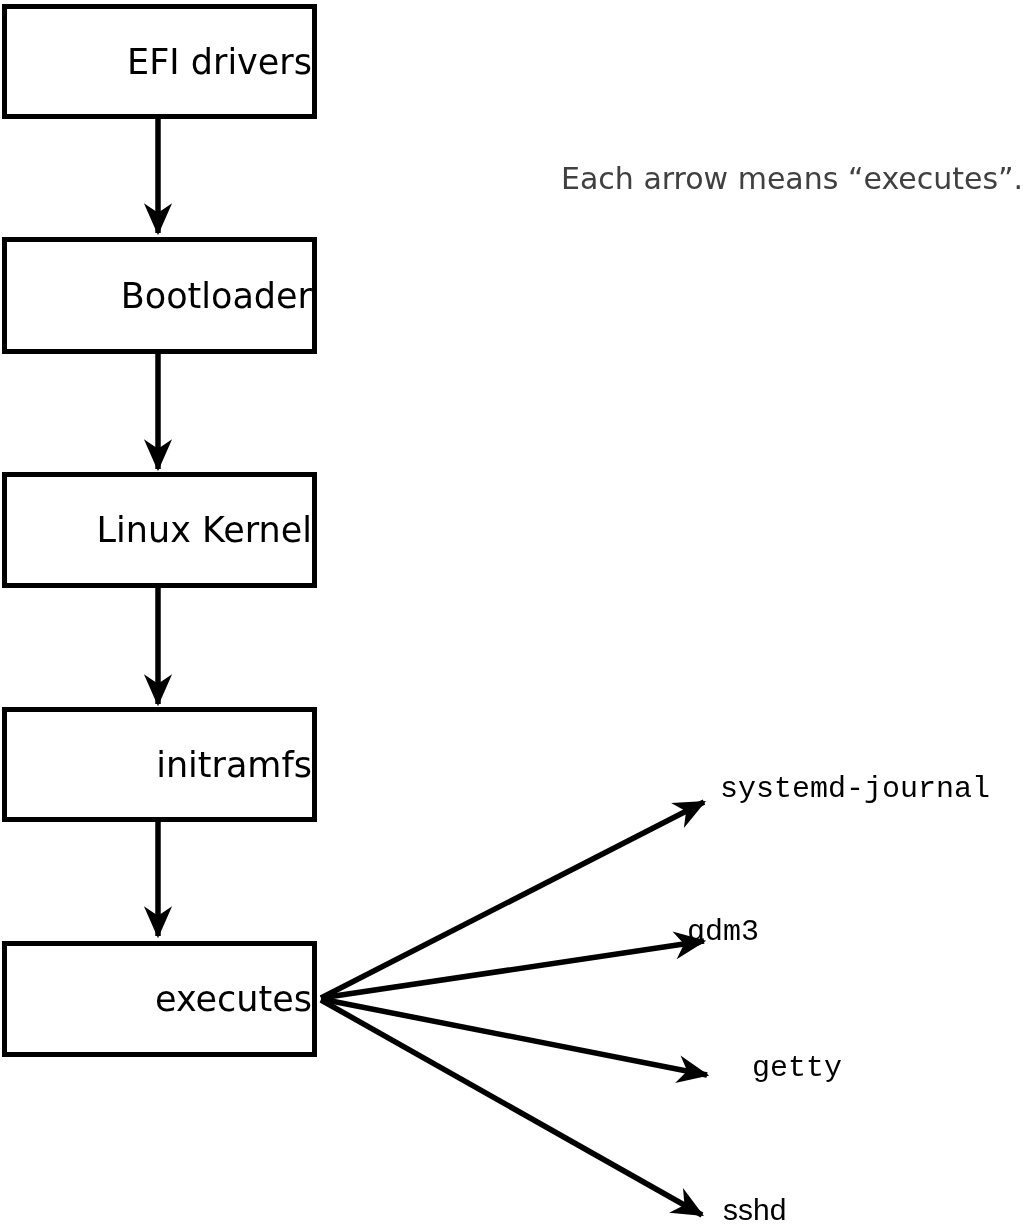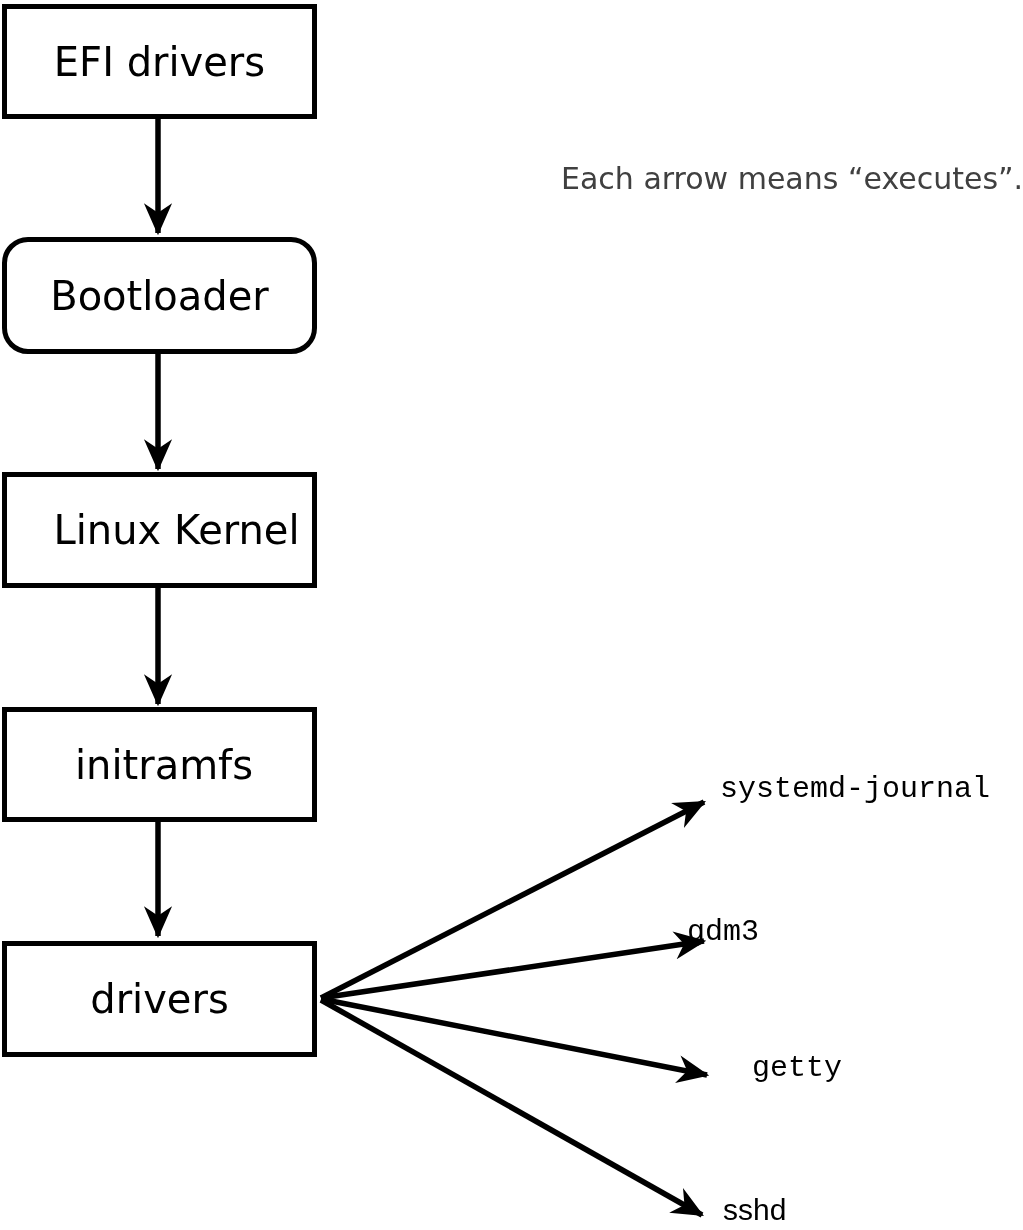--- a/index.html
+++ b/index.html
@@ -24,27 +24,27 @@
   }
   .box {
     position: absolute;
     left: 2px;
     width: 315px;
     box-sizing: border-box;
     border: 5px solid #000000;
     background: #ffffff;
     display: flex;
     align-items: center;
-    justify-content: center;
-    font-size: 40px;
+    justify-content: flex-end;
+    font-size: 35px;
     color: #000000;
     white-space: nowrap;
   }
   .box-efi        { top: 4px;   height: 115px; }
-  .box-bootloader { top: 237px; height: 117px; border-radius: 26px; }
+  .box-bootloader { top: 237px; height: 117px; }
   .box-kernel     { top: 472px; height: 116px; padding-left: 34px; }
   .box-initramfs  { top: 707px; height: 115px; padding-left: 9px; }
   .box-systemd    { top: 941px; height: 116px; }
 
   .note {
     position: absolute;
     left: 561px;
     top: 164px;
     font-size: 30px;
     line-height: 1;
@@ -97,21 +97,21 @@
 
   <div class="box box-kernel">
     <span>Linux Kernel</span>
   </div>
 
   <div class="box box-initramfs">
     <span>initramfs</span>
   </div>
 
   <div class="box box-systemd">
-    <span>drivers</span>
+    <span>executes</span>
   </div>
 
   <div class="note">Each arrow means “executes”.</div>
 
   <div class="proc-label proc-journal">systemd-journal</div>
   <div class="proc-label proc-gdm3">gdm3</div>
   <div class="proc-label proc-getty">getty</div>
   <div class="proc-label proc-sshd">sshd</div>
 
 </div>

